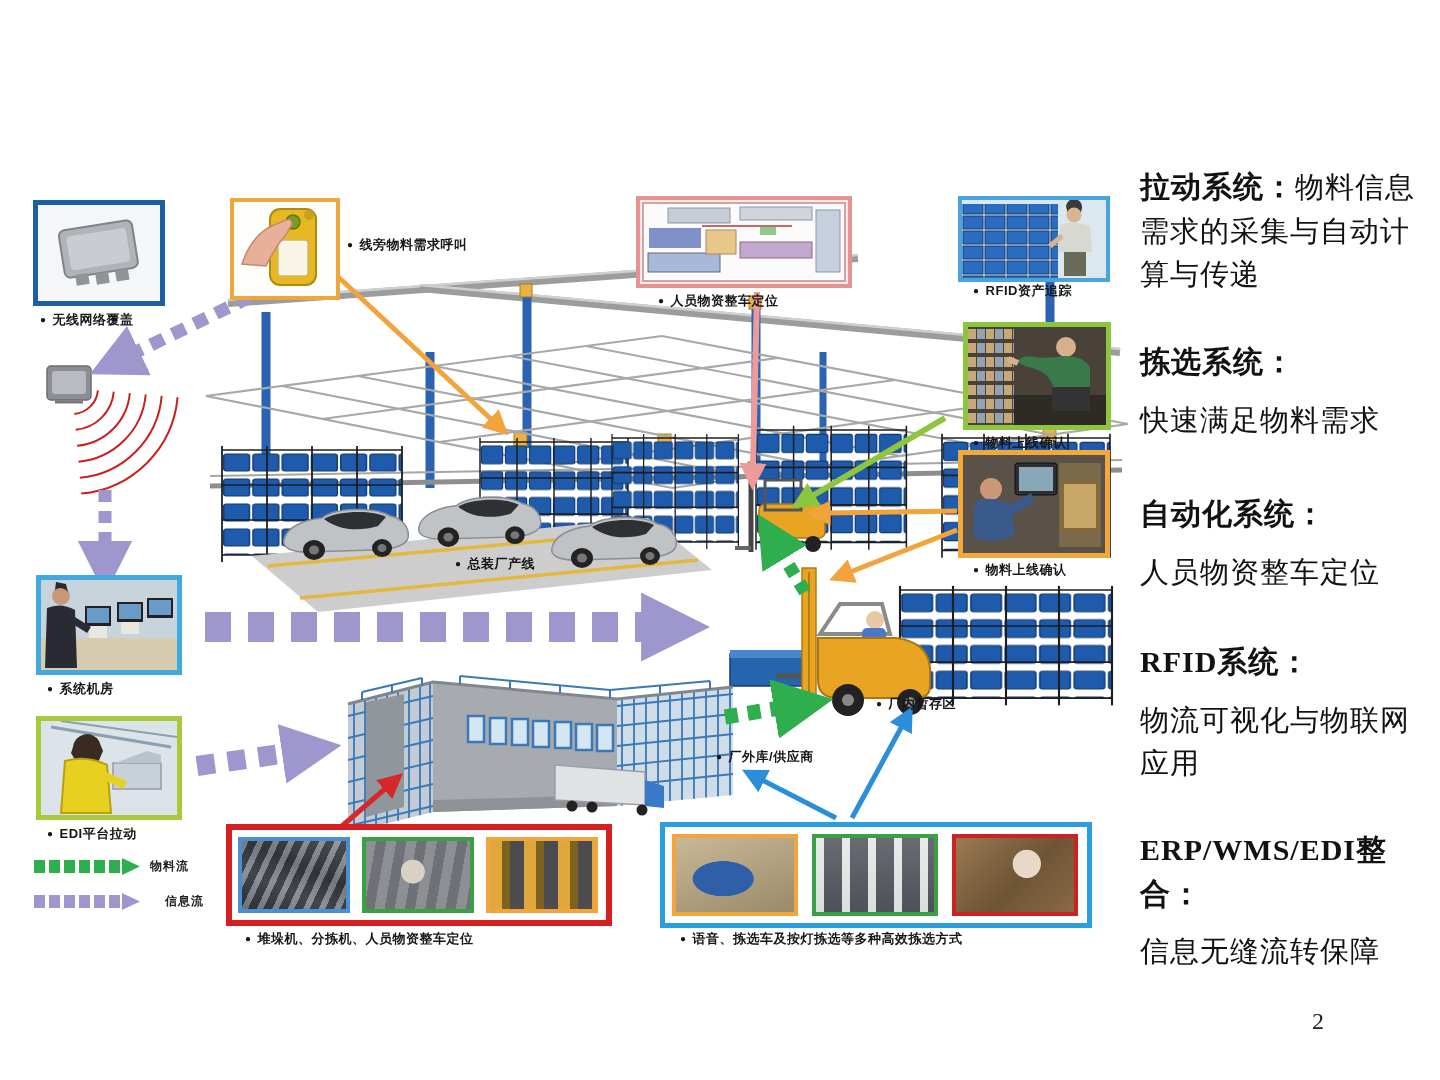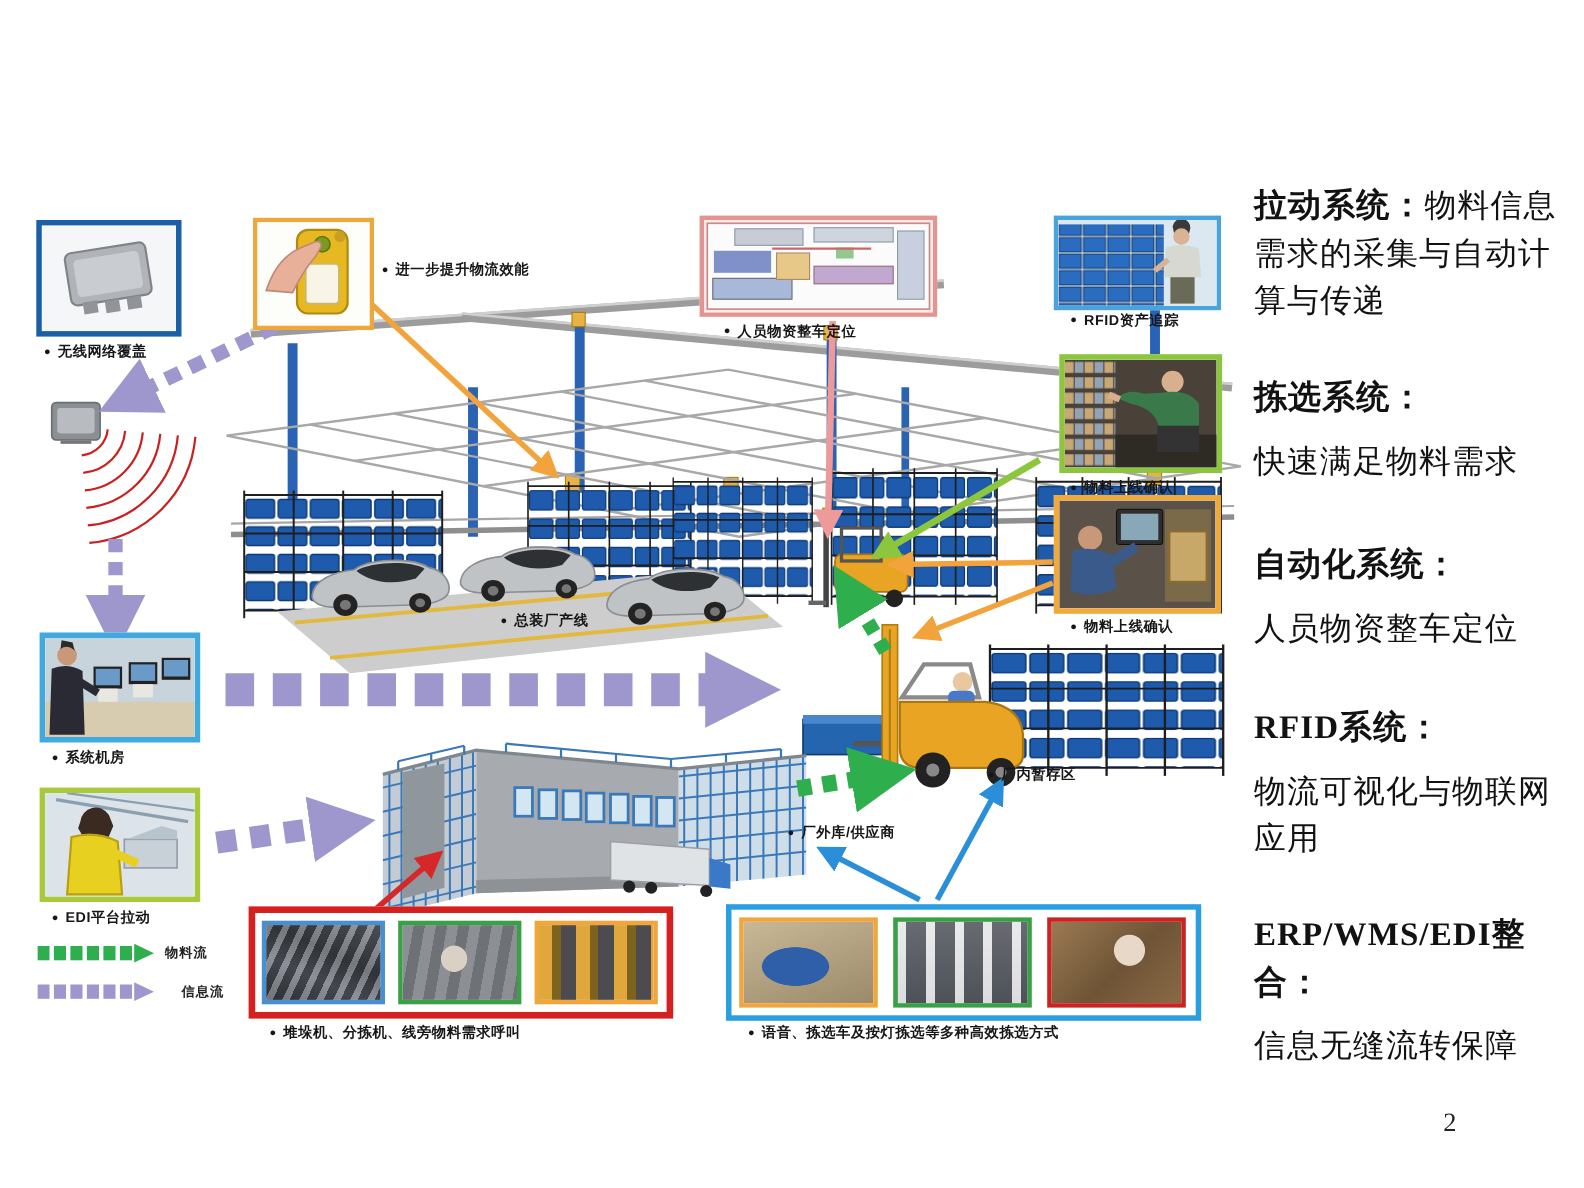--- a/index.html
+++ b/index.html
@@ -434,41 +434,41 @@
   </div>
 
   <div class="strip" style="left:660px;top:822px;width:432px;height:106px;border:5px solid #2a9fe0;padding:7px;gap:14px;">
     <div class="ph p-pick" style="width:126px;height:82px;border:4px solid #f0a63c;"></div>
     <div class="ph p-aisle" style="width:126px;height:82px;border:4px solid #3aa045;"></div>
     <div class="ph p-lite" style="width:126px;height:82px;border:4px solid #cc2222;"></div>
   </div>
 
   <div class="lbl" style="left:40px;top:312px;"><span class="b">●</span><span>无线网络覆盖</span></div>
 
-  <div class="lbl" style="left:347px;top:237px;"><span class="b">●</span><span>进一步提升物流效能</span></div>
+  <div class="lbl" style="left:347px;top:237px;"><span class="b">●</span><span>线旁物料需求呼叫</span></div>
 
   <div class="lbl" style="left:658px;top:293px;"><span class="b">●</span><span>人员物资整车定位</span></div>
 
   <div class="lbl" style="left:973px;top:283px;"><span class="b">●</span><span>RFID资产追踪</span></div>
 
   <div class="lbl" style="left:973px;top:435px;"><span class="b">●</span><span>物料上线确认</span></div>
 
   <div class="lbl" style="left:973px;top:562px;"><span class="b">●</span><span>物料上线确认</span></div>
 
   <div class="lbl" style="left:47px;top:681px;"><span class="b">●</span><span>系统机房</span></div>
 
   <div class="lbl" style="left:47px;top:826px;"><span class="b">●</span><span>EDI平台拉动</span></div>
 
   <div class="lbl" style="left:455px;top:556px;"><span class="b">●</span><span>总装厂产线</span></div>
 
-  <div class="lbl" style="left:898px;top:696px;"><span class="b">●</span><span>厂内暂存区</span></div>
+  <div class="lbl" style="left:876px;top:696px;"><span class="b">●</span><span>厂内暂存区</span></div>
 
   <div class="lbl" style="left:716px;top:749px;"><span class="b">●</span><span>厂外库/供应商</span></div>
 
-  <div class="lbl" style="left:245px;top:931px;"><span class="b">●</span><span>堆垛机、分拣机、线旁物料需求呼叫</span></div>
+  <div class="lbl" style="left:245px;top:931px;"><span class="b">●</span><span>堆垛机、分拣机、人员物资整车定位</span></div>
 
   <div class="lbl" style="left:680px;top:931px;"><span class="b">●</span><span>语音、拣选车及按灯拣选等多种高效拣选方式</span></div>
 
   <div class="legend-row" style="left:34px;top:858px;">
     <svg width="106" height="17" viewBox="0 0 106 17">
       <g fill="#2fae4e">
         <rect x="0" y="2" width="11" height="13"></rect>
           <rect x="15" y="2" width="11" height="13"></rect>
           <rect x="30" y="2" width="11" height="13"></rect>
         <rect x="45" y="2" width="11" height="13"></rect>

